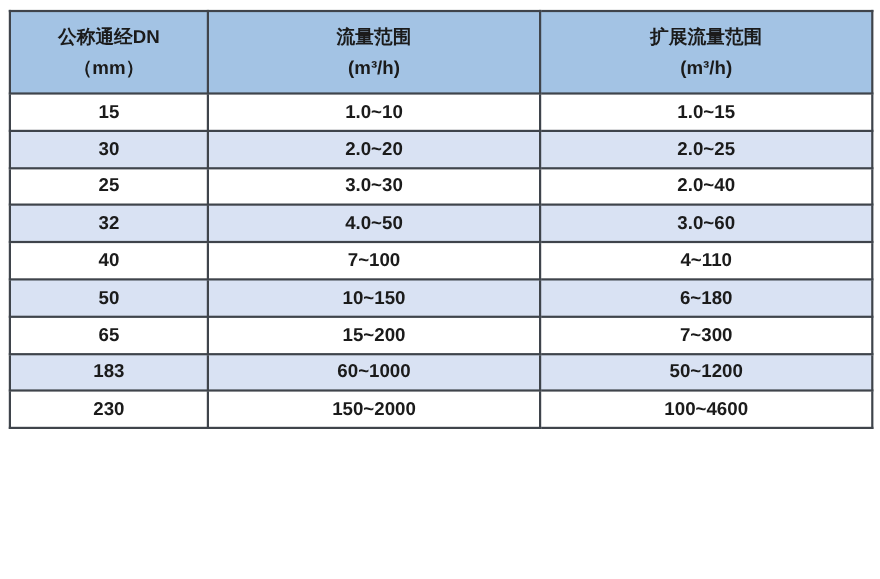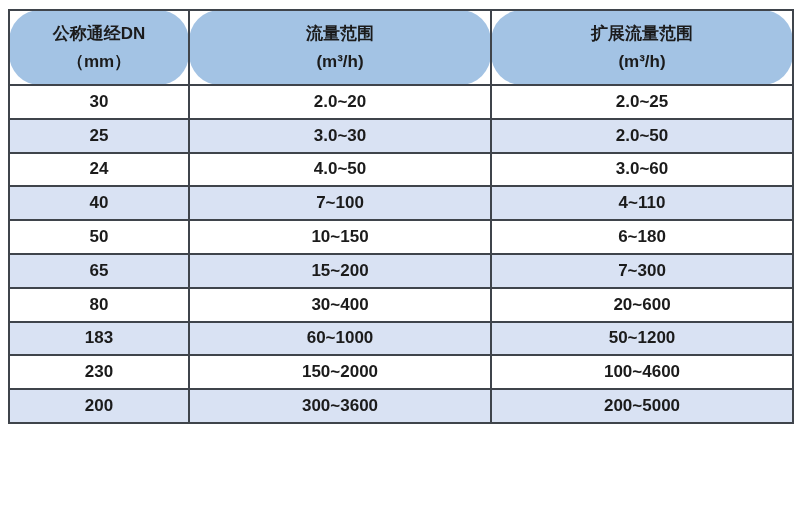--- a/index.html
+++ b/index.html
@@ -36,21 +36,20 @@
     vertical-align:middle;
     color:var(--text-color);
     padding:0;
   }
   .flow-table thead th{
     height:73px;
     background:var(--header-bg);
     font-size:17px;
     font-weight:700;
     line-height:1.6;
-    border-radius:31px;
   }
   .flow-table tbody td{
     height:31.8px;
     background:var(--row-bg);
     font-size:17px;
     font-weight:700;
   }
   .flow-table tbody tr:nth-child(even) td{
     background:var(--stripe-bg);
   }
@@ -80,64 +79,59 @@
           <span class="hdr-line">(m³/h)</span>
         </th>
         <th>
           <span class="hdr-line">扩展流量范围</span>
           <span class="hdr-line">(m³/h)</span>
         </th>
       </tr>
     </thead>
     <tbody>
         <tr>
+          <td>15</td>
+          <td>1.0~10</td>
+          <td>1.0~15</td>
+        </tr>
+        <tr>
           <td>30</td>
           <td>2.0~20</td>
           <td>2.0~25</td>
         </tr>
         <tr>
           <td>25</td>
           <td>3.0~30</td>
-          <td>2.0~50</td>
+          <td>2.0~40</td>
         </tr>
         <tr>
-          <td>24</td>
+          <td>32</td>
           <td>4.0~50</td>
           <td>3.0~60</td>
         </tr>
         <tr>
           <td>40</td>
           <td>7~100</td>
           <td>4~110</td>
         </tr>
         <tr>
           <td>50</td>
           <td>10~150</td>
           <td>6~180</td>
         </tr>
         <tr>
           <td>65</td>
           <td>15~200</td>
           <td>7~300</td>
         </tr>
         <tr>
-          <td>80</td>
-          <td>30~400</td>
-          <td>20~600</td>
-        </tr>
-        <tr>
           <td>183</td>
           <td>60~1000</td>
           <td>50~1200</td>
         </tr>
         <tr>
           <td>230</td>
           <td>150~2000</td>
           <td>100~4600</td>
         </tr>
-        <tr>
-          <td>200</td>
-          <td>300~3600</td>
-          <td>200~5000</td>
-        </tr>
       </tbody>
   </table>
 </div>
 
 </body></html>

